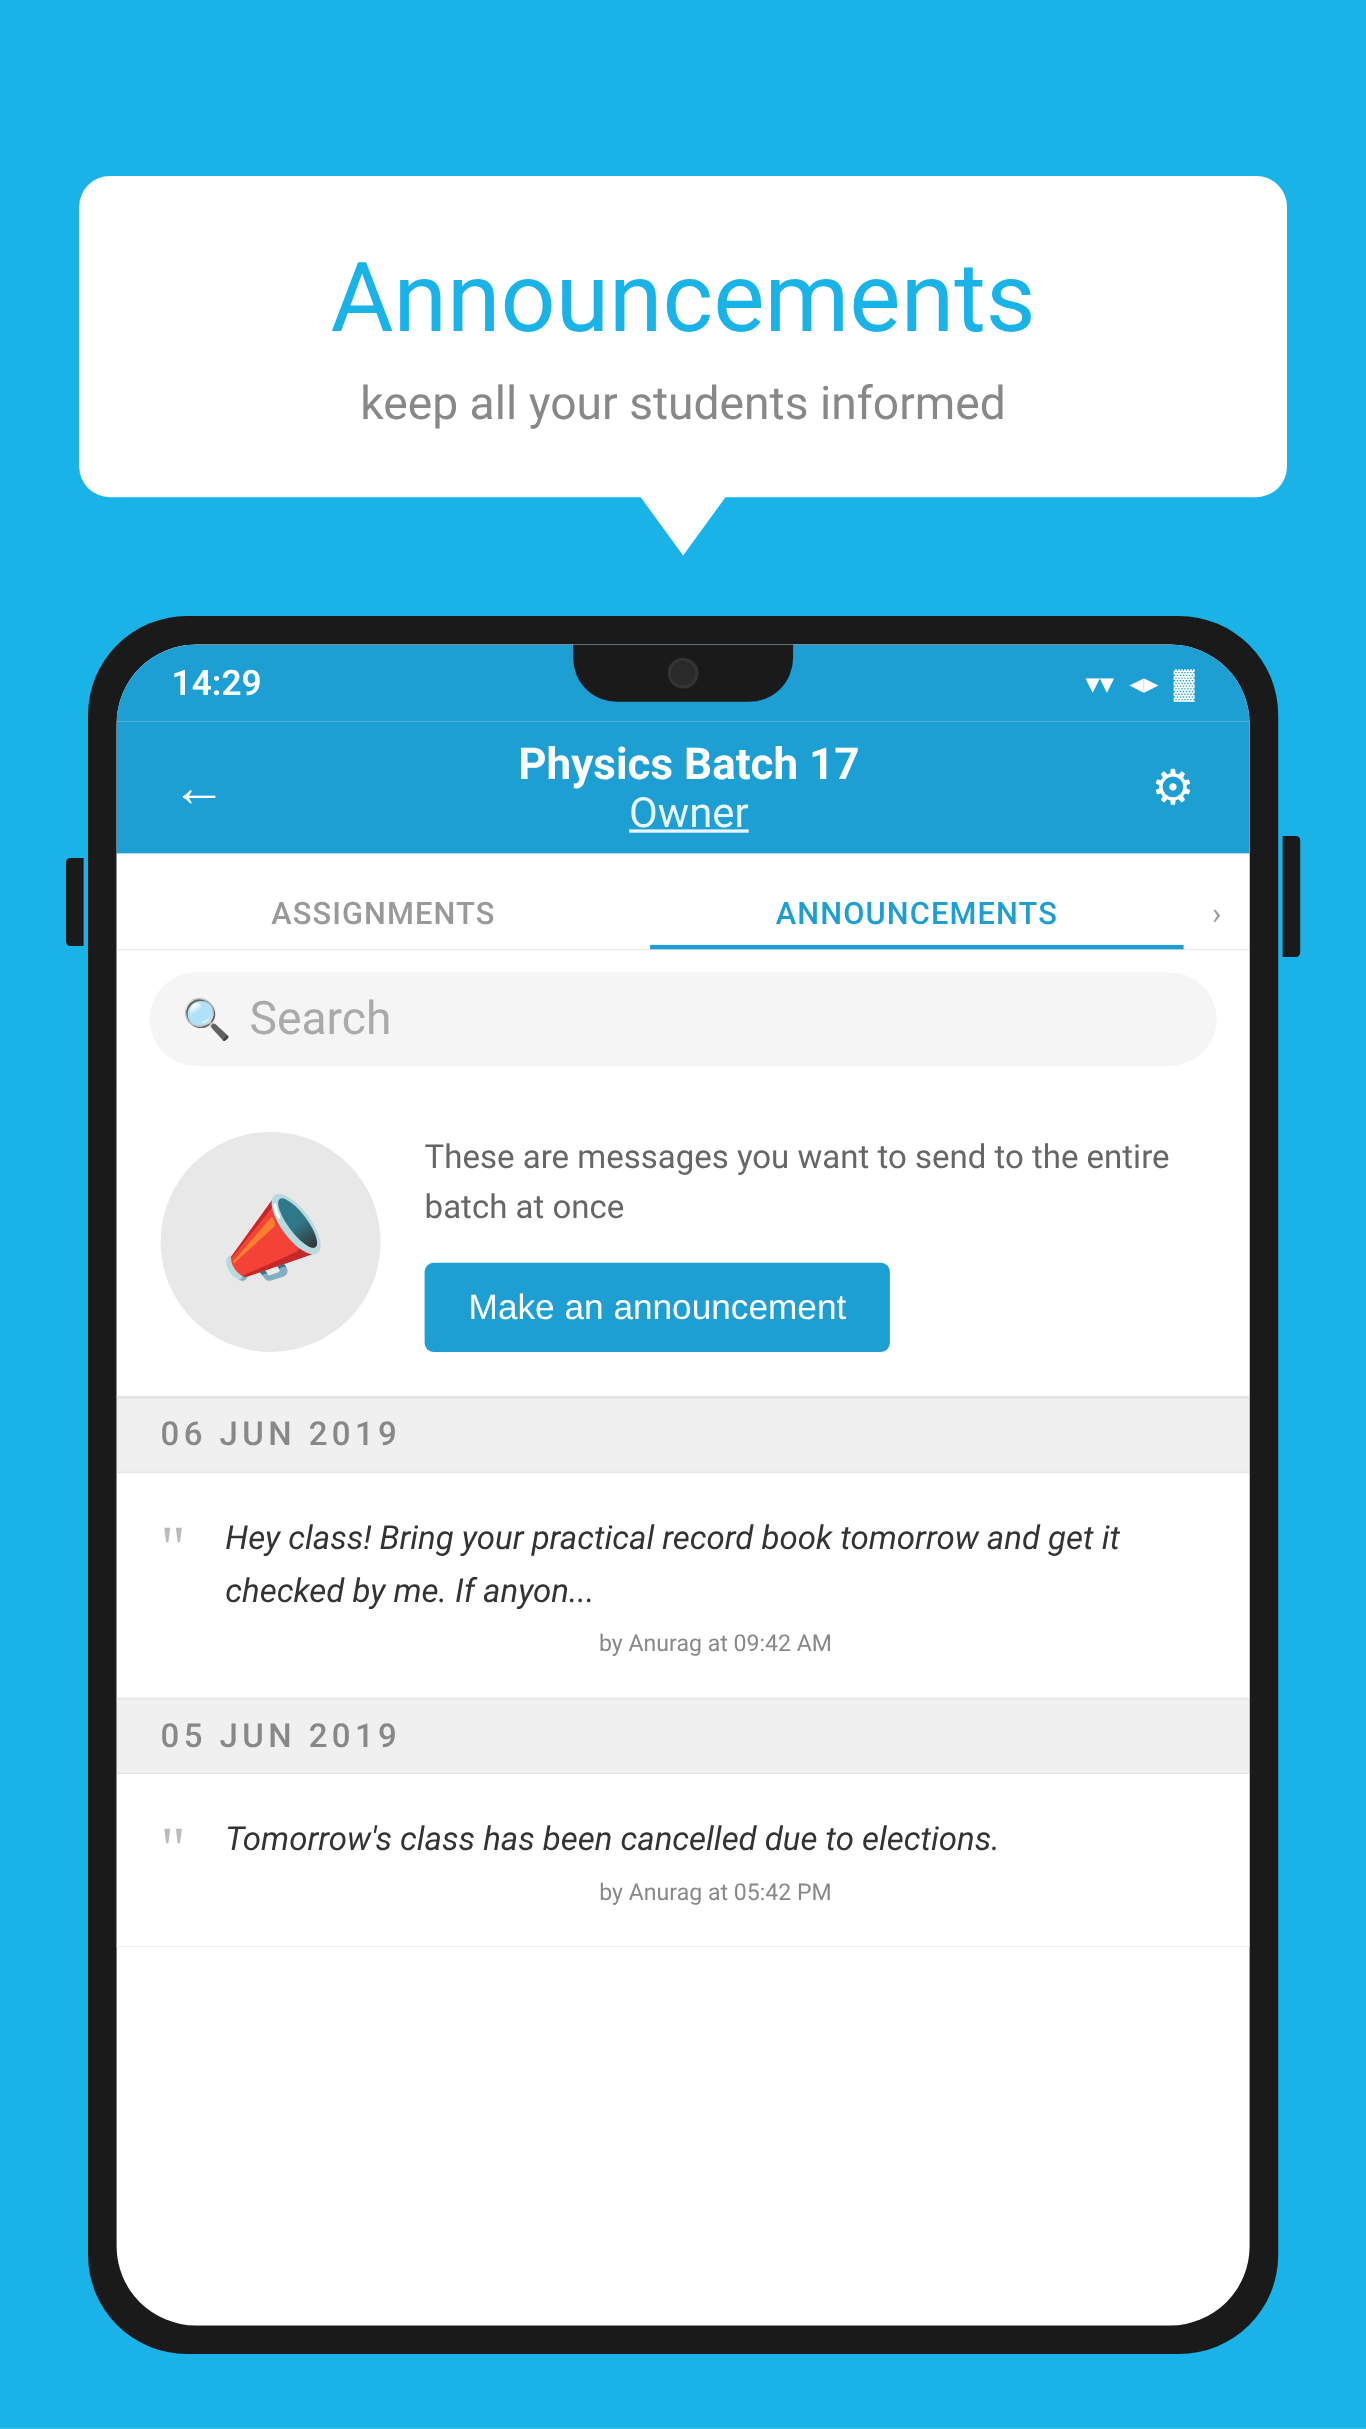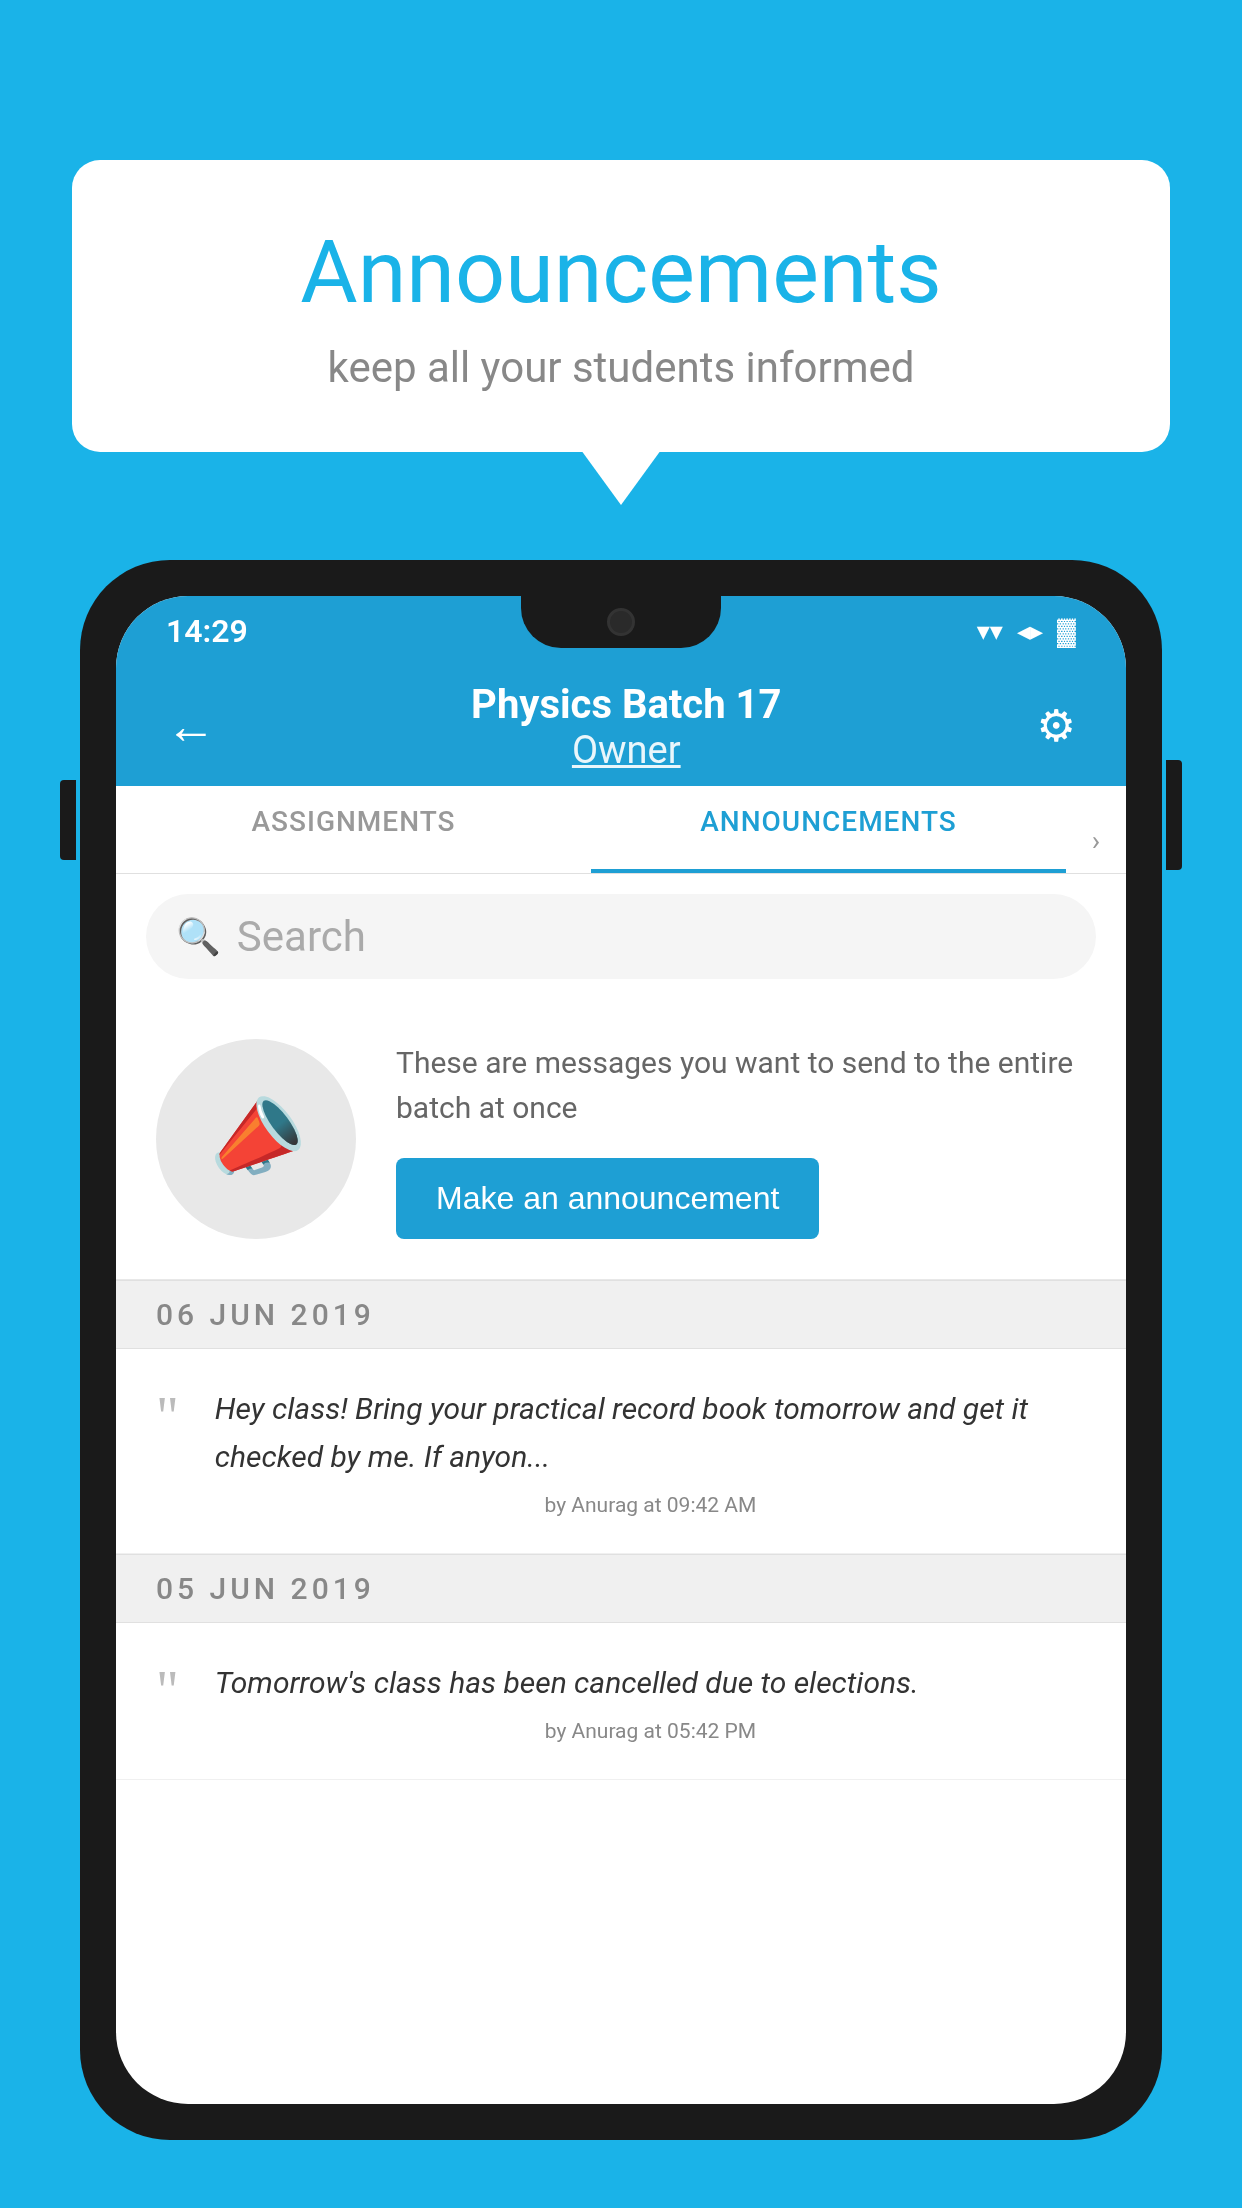--- a/index.html
+++ b/index.html
@@ -60,21 +60,21 @@
       position: absolute;
       top: 560px;
       left: 80px;
       right: 80px;
       bottom: 0px;
     }
 
     .phone-outer {
       background: #1a1a1a;
       border-radius: 90px;
-      padding: 36px;
+      padding: 26px;
       position: relative;
       width: 100%;
       height: 1580px;
     }
 
     
     .phone-outer::before {
       content: '';
       position: absolute;
       left: -20px;
@@ -223,21 +223,21 @@
       padding-bottom: 16px;
       font-size: 28px;
       font-weight: 500;
       color: #999;
       letter-spacing: 1px;
       text-transform: uppercase;
       cursor: pointer;
       position: relative;
       height: 100%;
       display: flex;
-      align-items: center;
+      align-items: flex-end;
       justify-content: center;
     }
 
     .tab.active {
       color: #1e9fd4;
     }
 
     .tab.active::after {
       content: '';
       position: absolute;

